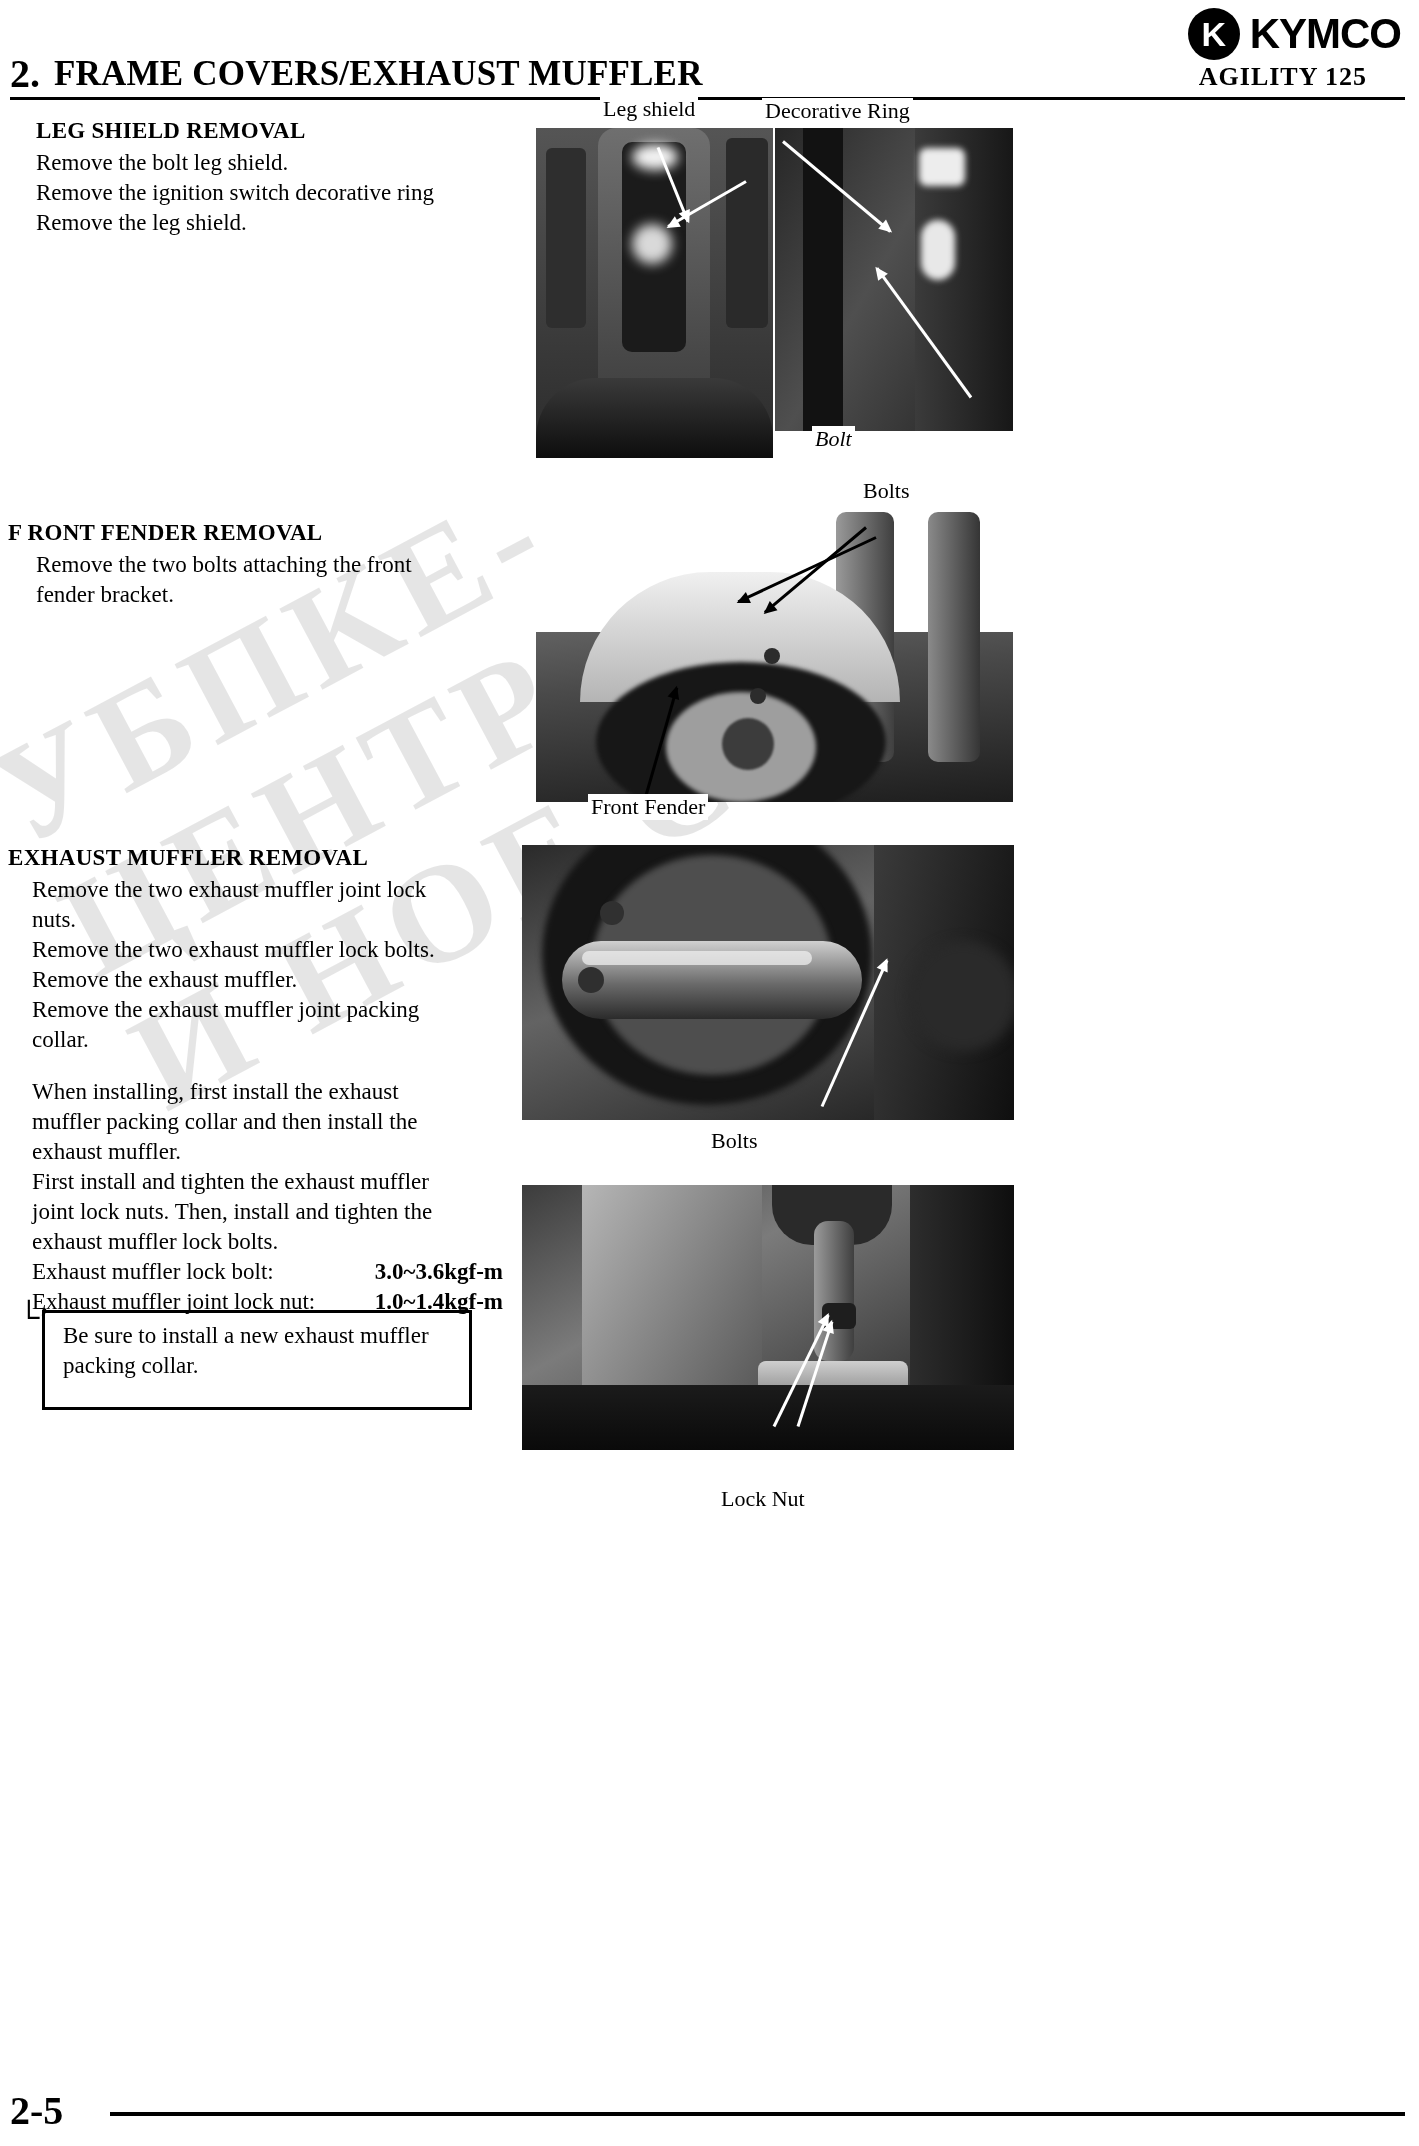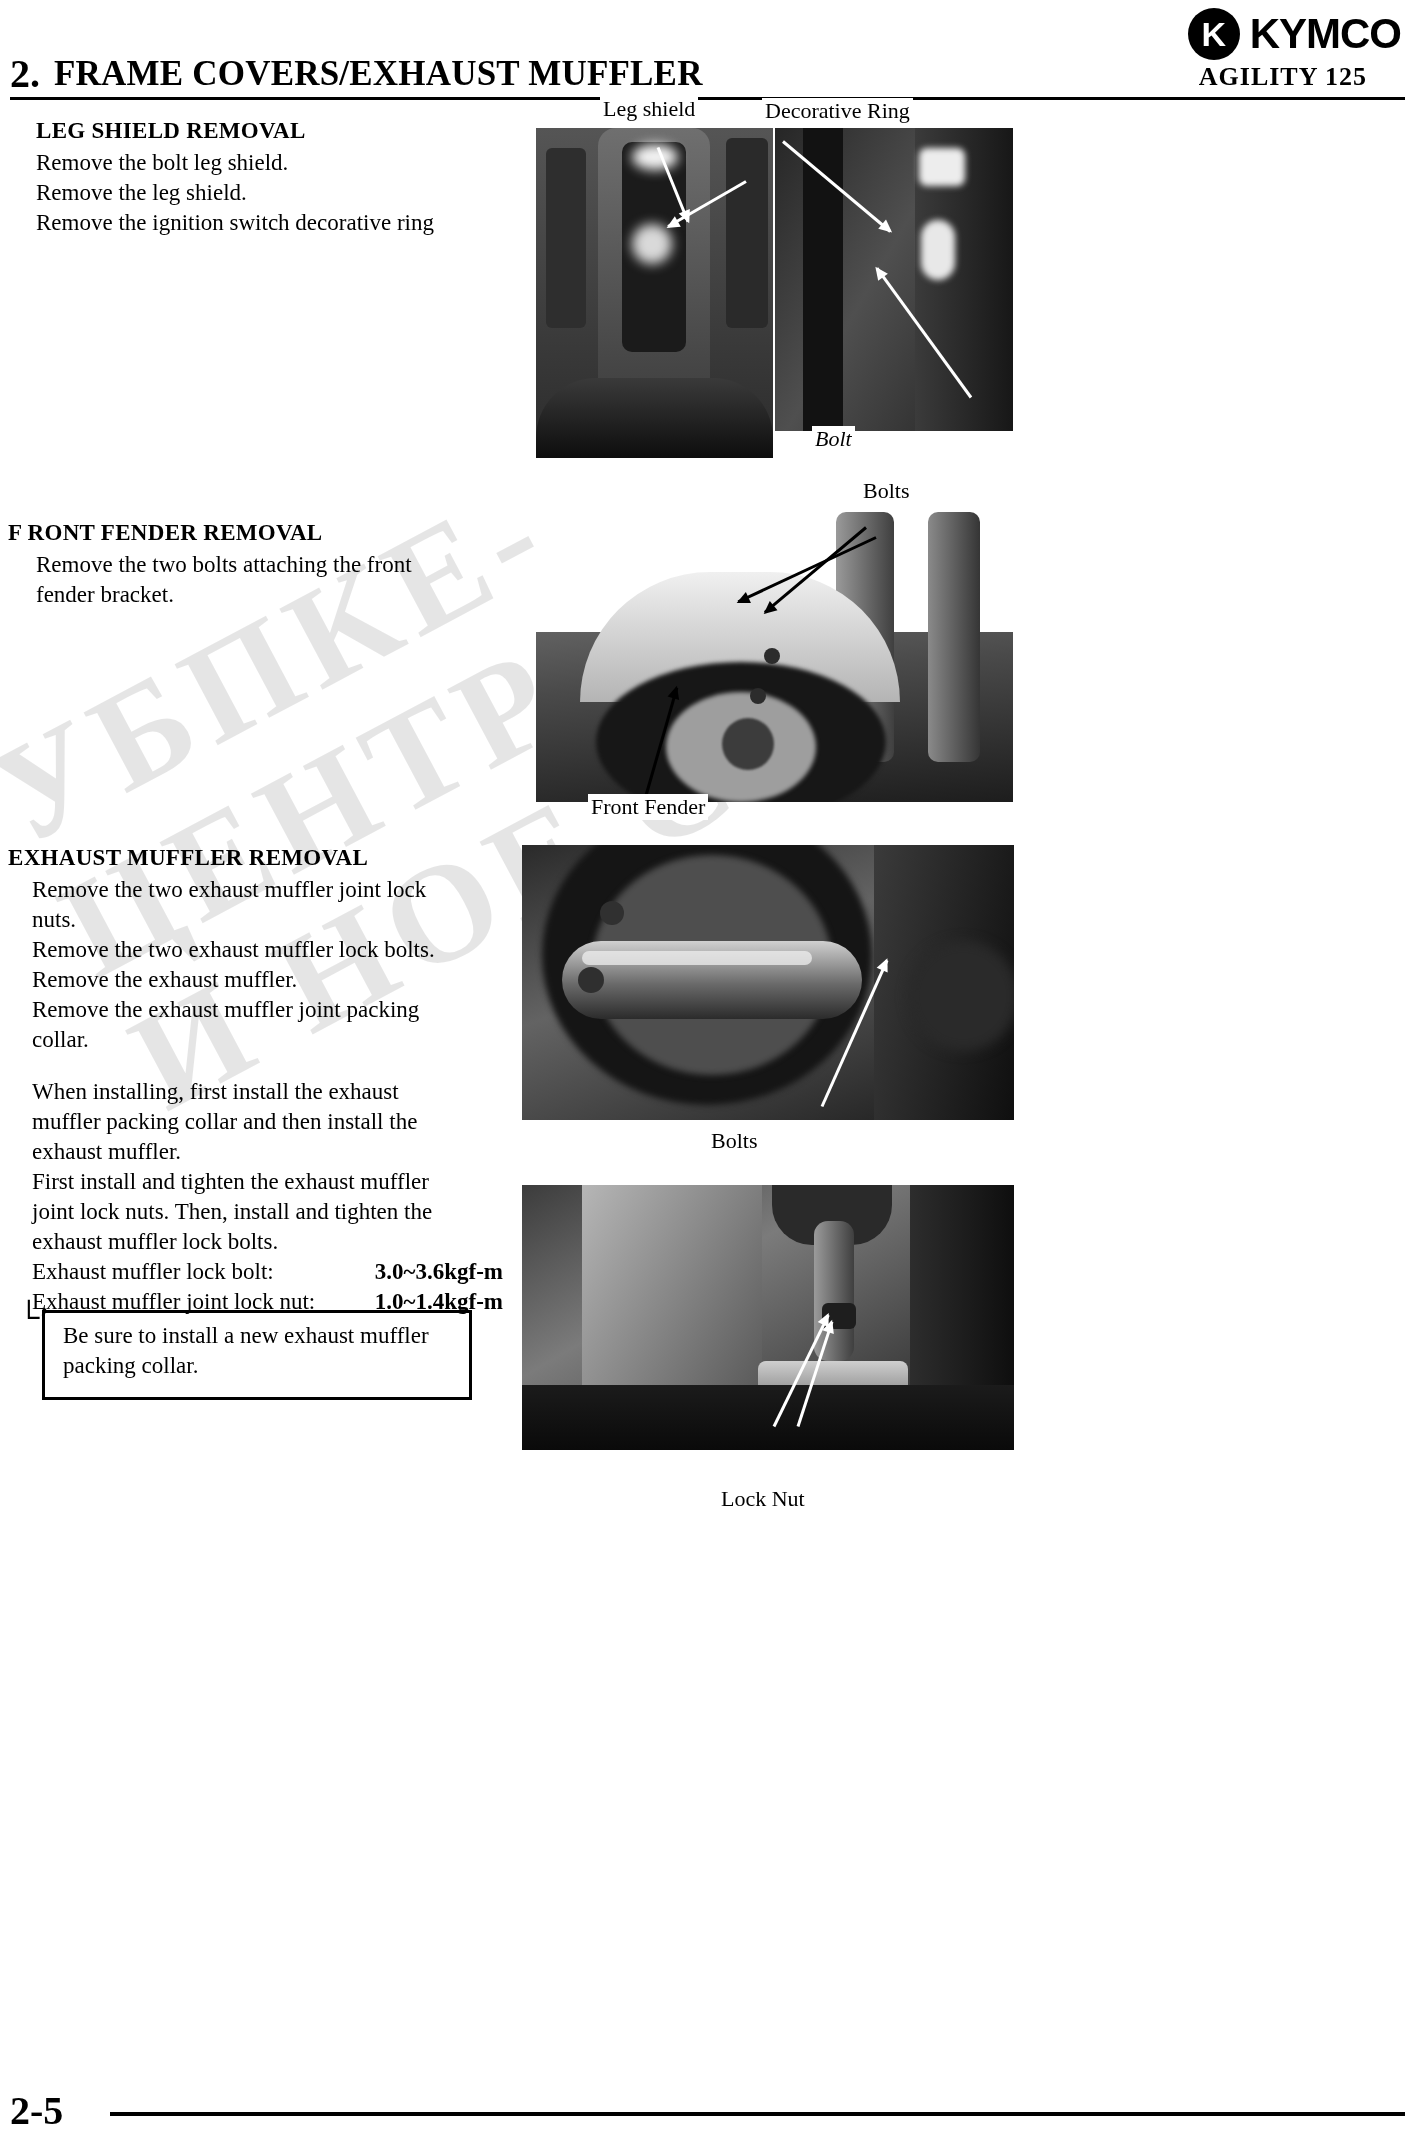--- a/index.html
+++ b/index.html
@@ -145,21 +145,21 @@
   .torque-row .t-val { margin-left: auto; font-weight: bold; }
   .torque-row.r1 .t-label { width: 300px; }
   .torque-row.r2 .t-label { width: 300px; }
 
   .note-box {
     position: absolute;
     left: 42px;
     top: 1310px;
     width: 430px;
     border: 3px solid #000;
-    padding: 8px 10px 16px 18px;
+    padding: 8px 10px 26px 18px;
     box-sizing: border-box;
   }
   .note-box .n-line {
     font-size: 23px;
     line-height: 30px;
   }
   .note-caret {
     position: absolute;
     left: 18px;
     top: 1300px;
@@ -271,22 +271,22 @@
 
   <div class="watermark">
     <div>УБПКЕ-ЦЕНТР</div>
     <div>И НОЕ СЕР</div>
   </div>
 
   <div class="block-leg">
     <div class="sec-heading">LEG SHIELD REMOVAL</div>
     <div class="lines">
       <div class="body-line">Remove the bolt leg shield.</div>
+      <div class="body-line">Remove the ignition switch decorative ring</div>
       <div class="body-line">Remove the leg shield.</div>
-      <div class="body-line">Remove the ignition switch decorative ring</div>
     </div>
   </div>
 
   <div class="block-fender">
     <div class="sec-heading">F RONT FENDER REMOVAL</div>
     <div class="lines">
       <div class="body-line">Remove the two bolts attaching the front</div>
       <div class="body-line">fender bracket.</div>
     </div>
   </div>

